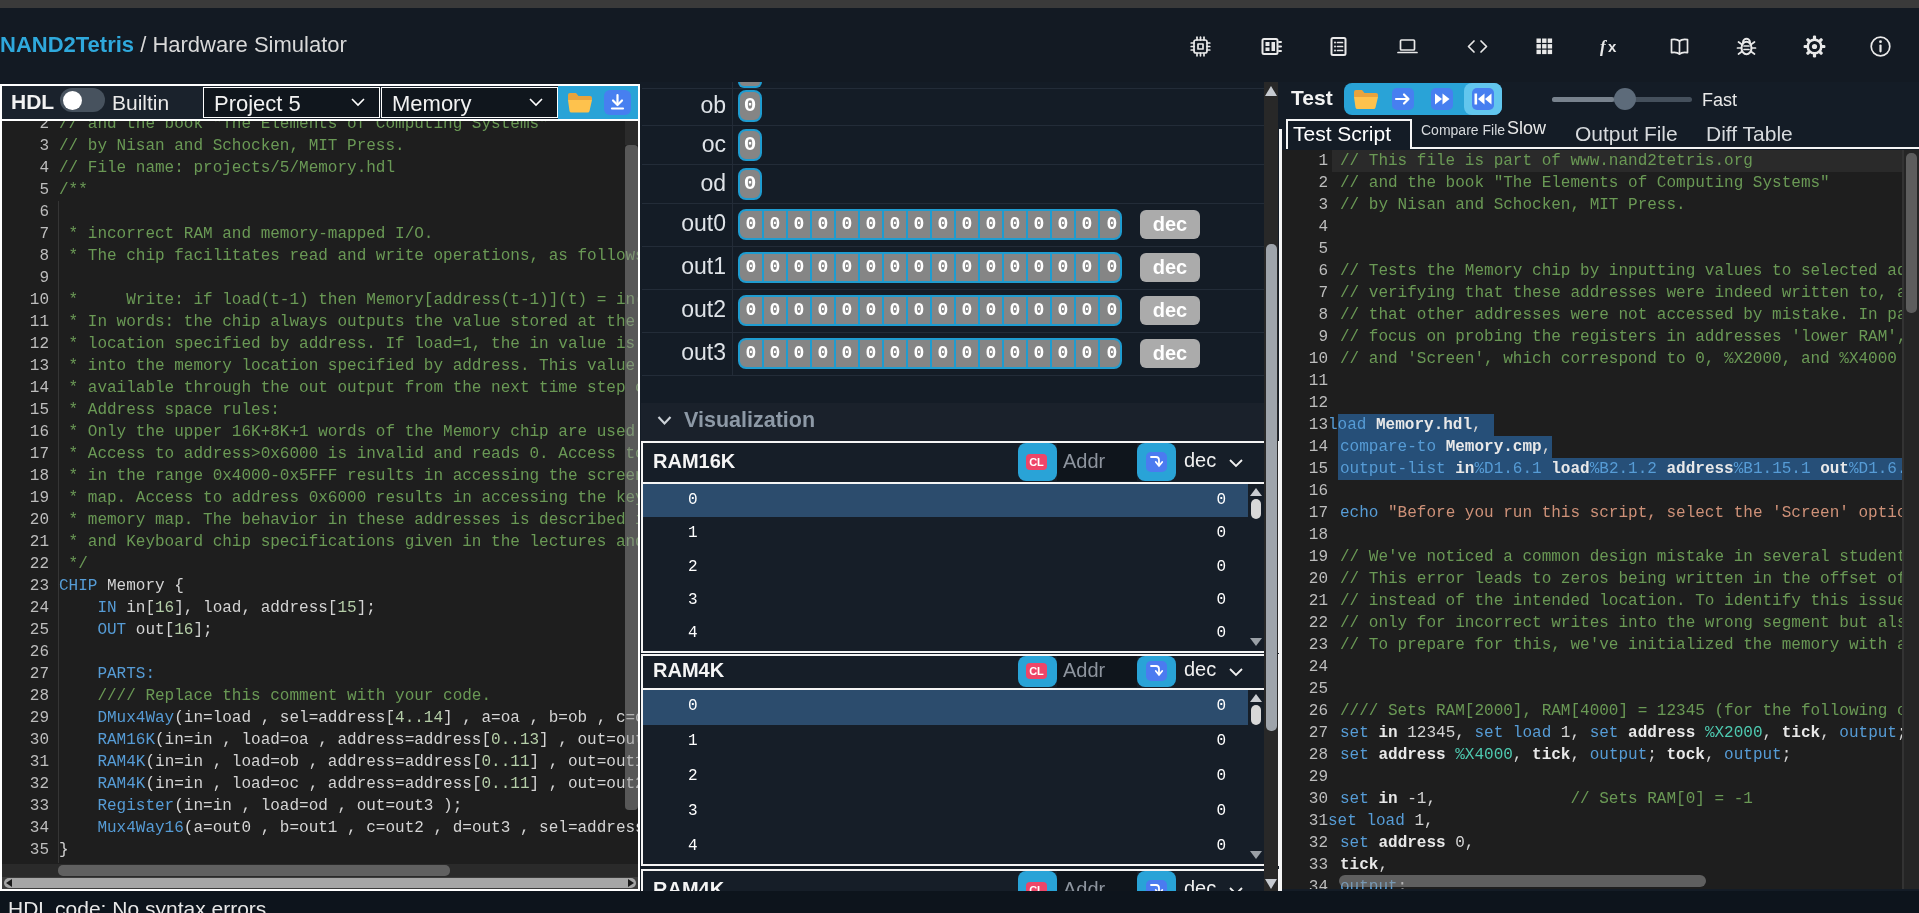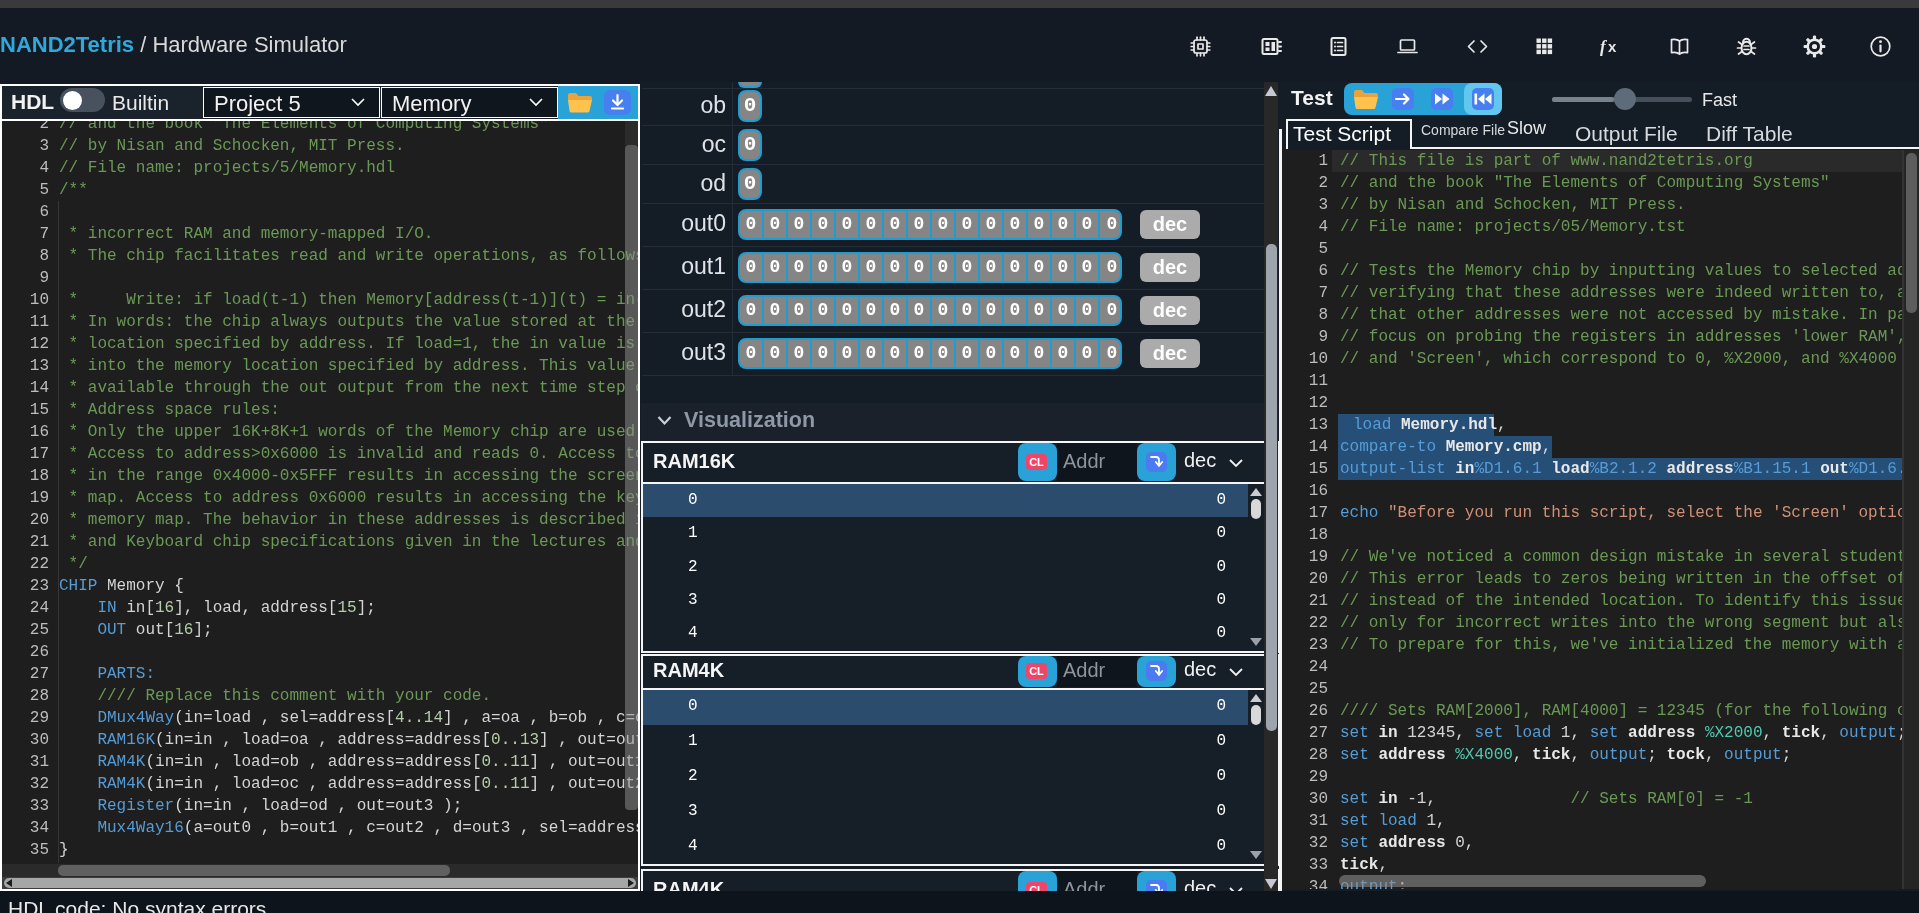--- a/index.html
+++ b/index.html
@@ -469,38 +469,37 @@
 <div class="abs" style="left:56px;top:264px;width:156px;height:22px;background:#264f78;"></div>
 <div class="abs" style="left:56px;top:286px;width:214px;height:22px;background:#264f78;"></div>
 <div class="abs" style="left:56px;top:308px;width:564px;height:22px;background:#264f78;"></div>
 <div class="lnum" style="left:0;top:0px;width:46px;">1</div>
 <div class="codeline" style="left:58px;top:0px;"><span class="g">// This file is part of www.nand2tetris.org</span></div>
 <div class="lnum" style="left:0;top:22px;width:46px;">2</div>
 <div class="codeline" style="left:58px;top:22px;"><span class="g">// and the book "The Elements of Computing Systems"</span></div>
 <div class="lnum" style="left:0;top:44px;width:46px;">3</div>
 <div class="codeline" style="left:58px;top:44px;"><span class="g">// by Nisan and Schocken, MIT Press.</span></div>
 <div class="lnum" style="left:0;top:66px;width:46px;">4</div>
-<div class="codeline" style="left:58px;top:66px;"><span class="g">// File name: projects/05/Memory.tst</span></div>
 <div class="lnum" style="left:0;top:88px;width:46px;">5</div>
 <div class="codeline" style="left:58px;top:88px;"></div>
 <div class="lnum" style="left:0;top:110px;width:46px;">6</div>
 <div class="codeline" style="left:58px;top:110px;"><span class="g">// Tests the Memory chip by inputting values to selected addres</span></div>
 <div class="lnum" style="left:0;top:132px;width:46px;">7</div>
 <div class="codeline" style="left:58px;top:132px;"><span class="g">// verifying that these addresses were indeed written to, and</span></div>
 <div class="lnum" style="left:0;top:154px;width:46px;">8</div>
 <div class="codeline" style="left:58px;top:154px;"><span class="g">// that other addresses were not accessed by mistake. In partic</span></div>
 <div class="lnum" style="left:0;top:176px;width:46px;">9</div>
 <div class="codeline" style="left:58px;top:176px;"><span class="g">// focus on probing the registers in addresses 'lower RAM', i.e</span></div>
 <div class="lnum" style="left:0;top:198px;width:46px;">10</div>
 <div class="codeline" style="left:58px;top:198px;"><span class="g">// and 'Screen', which correspond to 0, %X2000, and %X4000 in h</span></div>
 <div class="lnum" style="left:0;top:220px;width:46px;">11</div>
 <div class="lnum" style="left:0;top:242px;width:46px;">12</div>
 <div class="codeline" style="left:58px;top:242px;"></div>
 <div class="lnum" style="left:0;top:264px;width:46px;">13</div>
-<div class="codeline" style="left:71px;top:264px;font-family:Liberation Mono, monospace;"><span class="b">load</span> <span class="w">Memory.hdl</span>,</div>
+<div class="codeline" style="left:46px;top:264px;font-family:Liberation Mono, monospace;"><span class="b">load</span> <span class="w">Memory.hdl</span>,</div>
 <div class="lnum" style="left:0;top:286px;width:46px;">14</div>
 <div class="codeline" style="left:58px;top:286px;"><span class="b">compare-to</span> <span class="w">Memory.cmp</span>,</div>
 <div class="lnum" style="left:0;top:308px;width:46px;">15</div>
 <div class="codeline" style="left:58px;top:308px;"><span class="b">output-list</span> <span class="w">in</span><span class="b">%D1.6.1</span> <span class="w">load</span><span class="b">%B2.1.2</span> <span class="w">address</span><span class="b">%B1.15.1</span> <span class="w">out</span><span class="b">%D1.6.1</span></div>
 <div class="lnum" style="left:0;top:330px;width:46px;">16</div>
 <div class="codeline" style="left:58px;top:330px;"></div>
 <div class="lnum" style="left:0;top:352px;width:46px;">17</div>
 <div class="codeline" style="left:58px;top:352px;"><span class="b">echo</span> <span class="s">"Before you run this script, select the 'Screen' option f</span></div>
 <div class="lnum" style="left:0;top:374px;width:46px;">18</div>
 <div class="codeline" style="left:58px;top:374px;"></div>
@@ -521,21 +520,21 @@
 <div class="codeline" style="left:58px;top:550px;"><span class="g">//// Sets RAM[2000], RAM[4000] = 12345 (for the following overr</span></div>
 <div class="lnum" style="left:0;top:572px;width:46px;">27</div>
 <div class="codeline" style="left:58px;top:572px;"><span class="b">set</span> <span class="w">in</span> 12345, <span class="b">set load</span> 1, <span class="b">set</span> <span class="w">address</span> <span class="t">%X2000</span>, <span class="w">tick</span>, <span class="b">output</span>; </div>
 <div class="lnum" style="left:0;top:594px;width:46px;">28</div>
 <div class="codeline" style="left:58px;top:594px;"><span class="b">set</span> <span class="w">address</span> <span class="t">%X4000</span>, <span class="w">tick</span>, <span class="b">output</span>; <span class="w">tock</span>, <span class="b">output</span>;</div>
 <div class="lnum" style="left:0;top:616px;width:46px;">29</div>
 <div class="codeline" style="left:58px;top:616px;"></div>
 <div class="lnum" style="left:0;top:638px;width:46px;">30</div>
 <div class="codeline" style="left:58px;top:638px;"><span class="b">set</span> <span class="w">in</span> -1,              <span class="g">// Sets RAM[0] = -1</span></div>
 <div class="lnum" style="left:0;top:660px;width:46px;">31</div>
-<div class="codeline" style="left:58px;top:660px;"><span class="b">set load</span> 1,</div>
+<div class="codeline" style="left:46px;top:660px;"><span class="b">set load</span> 1,</div>
 <div class="lnum" style="left:0;top:682px;width:46px;">32</div>
 <div class="codeline" style="left:58px;top:682px;"><span class="b">set</span> <span class="w">address</span> 0,</div>
 <div class="lnum" style="left:0;top:704px;width:46px;">33</div>
 <div class="codeline" style="left:58px;top:704px;"><span class="w">tick</span>,</div>
 <div class="lnum" style="left:0;top:726px;width:46px;">34</div>
 <div class="codeline" style="left:58px;top:726px;"><span class="b">output</span>;</div>
 </div>
 <div class="abs" style="left:1902px;top:150px;width:2px;height:739px;background:#333;"></div>
 <div class="abs" style="left:1904px;top:150px;width:15px;height:739px;background:#252525;"></div>
 <div class="abs" style="left:1906px;top:153px;width:11px;height:160px;border-radius:5px;background:rgba(150,150,150,0.5);"></div>

